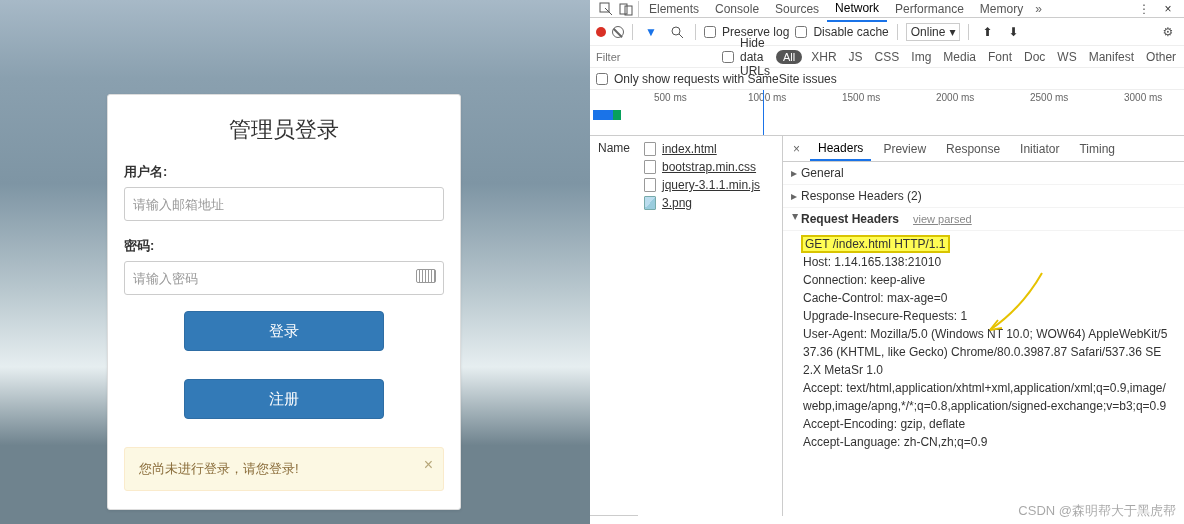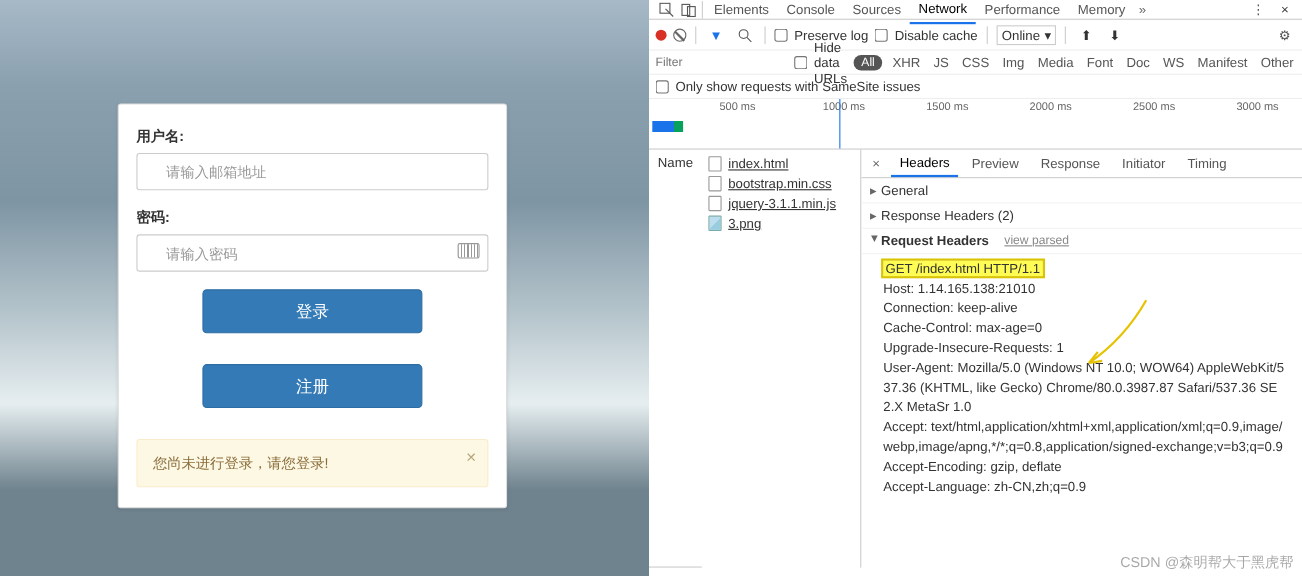--- a/index.html
+++ b/index.html
@@ -12,21 +12,21 @@
 .login-card {
   position: absolute; left: 107px; top: 94px; width: 354px;
   background: #fff; border: 1px solid #ddd; border-radius: 3px;
   padding: 20px 16px 18px 16px;
   box-shadow: 0 1px 3px rgba(0,0,0,.08);
 }
 .login-title { text-align: center; font-size: 22px; font-weight: 400; color: #333; margin-bottom: 18px; }
 .form-label { font-size: 13px; font-weight: 700; color: #333; margin-bottom: 6px; }
 .form-input {
   width: 100%; height: 34px; border: 1px solid #ccc; border-radius: 3px;
-  padding: 0 26px; font-size: 13px; color: #555; margin-bottom: 16px;
+  padding: 0 8px; font-size: 13px; color: #555; margin-bottom: 16px;
 }
 .form-input::placeholder { color: #999; }
 .pw-wrap { position: relative; }
 .kb-icon {
   position: absolute; right: 8px; top: 8px; width: 20px; height: 14px;
   border: 1px solid #999; border-radius: 2px; background: repeating-linear-gradient(90deg,#fff,#fff 2px,#999 2px,#999 3px);
 }
 .btn {
   display: block; width: 200px; margin: 0 auto 28px auto; height: 40px;
   background: #337ab7; color: #fff; border: 1px solid #2e6da4; border-radius: 4px;
@@ -95,20 +95,21 @@
 }
 .anno-arrow svg { width: 100%; height: 100%; }
 
 .watermark { position: absolute; right: 8px; bottom: 4px; color: rgba(0,0,0,.35); font-size: 13px; }
 </style>
 </head>
 <body>
 
 <div class="page-left">
   <div class="login-card">
+    <div class="login-title">管理员登录</div>
     <div class="form-label">用户名:</div>
     <input class="form-input" placeholder="请输入邮箱地址" style="">
     <div class="form-label">密码:</div>
     <div class="pw-wrap">
       <input class="form-input" type="password" placeholder="请输入密码" style="">
       <span class="kb-icon"></span>
     </div>
     <button class="btn">登录</button>
     <button class="btn">注册</button>
     <div class="alert">

